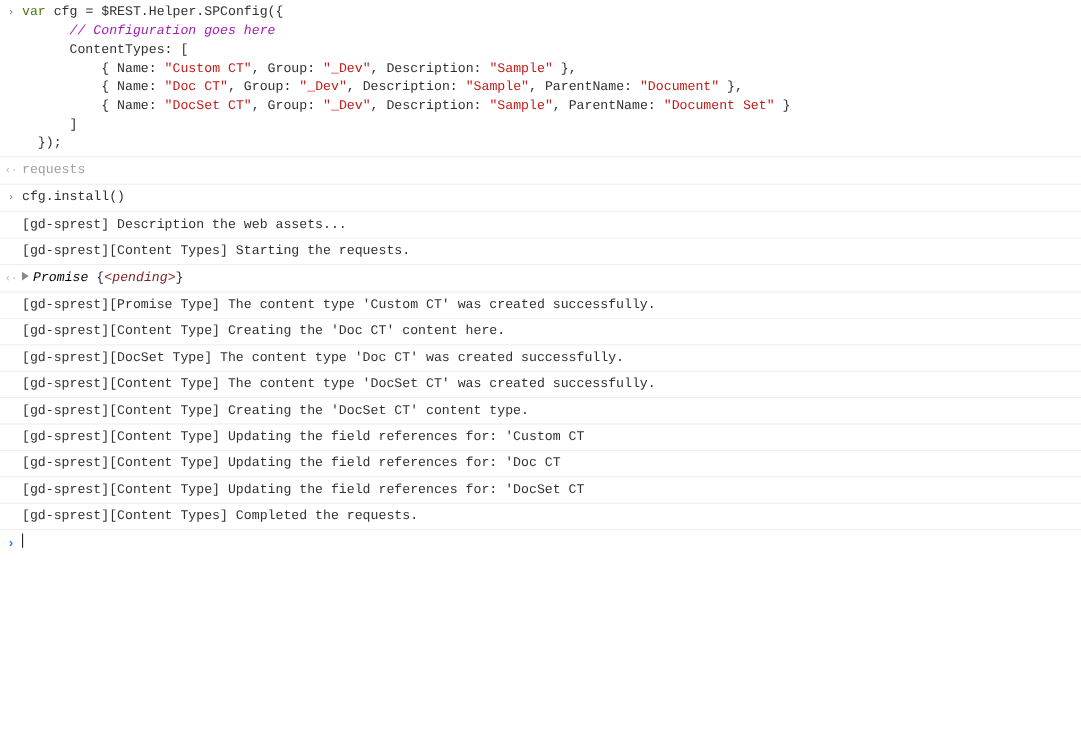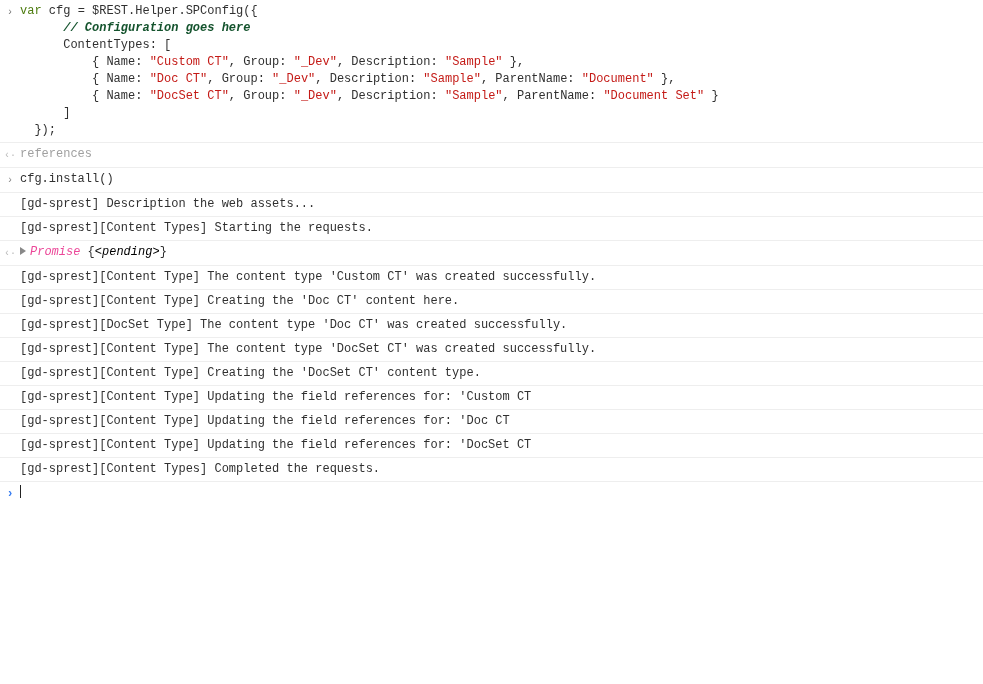--- a/index.html
+++ b/index.html
@@ -32,24 +32,24 @@
   }
   .gutter.input-prompt { color: #367cf1; font-weight: bold; font-size: 12px;}
   .gutter.output { color: #bbb; }
   .content {
     flex: 1;
     white-space: pre;
     padding-right: 8px;
   }
   .tok-kw   { color: #4d7c0f; }
   .tok-str  { color: #c41a16; }
-  .tok-cmt  { color: #14532d; font-style: italic; font-weight: bold; }
+  .tok-cmt  { color: #a21caf; font-style: italic; }
   .tok-undef{ color: #a0a0a0; }
-  .tok-obj  { color: #ec4899; font-style: italic; text-align: center; }
-  .tok-pending { color: #000000; font-style: italic;}
+  .tok-obj  { color: #000000; font-style: italic; text-align: center; }
+  .tok-pending { color: #7f1d1d; font-style: italic;}
   .tri {
     display: inline-block;
     width: 0; height: 0;
     border-top: 4px solid transparent;
     border-bottom: 4px solid transparent;
     border-left: 6px solid #888;
     margin-right: 4px;
     vertical-align: 0px;
   }
   .cursor {
@@ -69,41 +69,41 @@
 <span>      </span><span class="tok-cmt">// Configuration goes here</span>
 <span>      ContentTypes</span><span>: [</span>
 <span>          { </span><span>Name</span><span>: </span><span class="tok-str">"Custom CT"</span><span>, </span><span>Group</span><span>: </span><span class="tok-str">"_Dev"</span><span>, </span><span>Description</span><span>: </span><span class="tok-str">"Sample"</span><span> },</span>
 <span>          { </span><span>Name</span><span>: </span><span class="tok-str">"Doc CT"</span><span>, </span><span>Group</span><span>: </span><span class="tok-str">"_Dev"</span><span>, </span><span>Description</span><span>: </span><span class="tok-str">"Sample"</span><span>, </span><span>ParentName</span><span>: </span><span class="tok-str">"Document"</span><span> },</span>
 <span>          { </span><span>Name</span><span>: </span><span class="tok-str">"DocSet CT"</span><span>, </span><span>Group</span><span>: </span><span class="tok-str">"_Dev"</span><span>, </span><span>Description</span><span>: </span><span class="tok-str">"Sample"</span><span>, </span><span>ParentName</span><span>: </span><span class="tok-str">"Document Set"</span><span> }</span>
 <span>      ]</span>
 <span>  });</span></div>
     </div>
     <div class="row">
       <div class="gutter output">‹·</div>
-      <div class="content"><span class="tok-undef">references</span></div>
+      <div class="content"><span class="tok-undef">requests</span></div>
     </div>
     <div class="row">
       <div class="gutter ">›</div>
       <div class="content"><span>cfg</span><span>.</span><span>install</span><span>()</span></div>
     </div>
     <div class="row">
       <div class="gutter "></div>
       <div class="content">[gd-sprest] Description the web assets...</div>
     </div>
     <div class="row">
       <div class="gutter "></div>
       <div class="content">[gd-sprest][Content Types] Starting the requests.</div>
     </div>
     <div class="row">
       <div class="gutter output">‹·</div>
       <div class="content"><span class="tri"></span><span class="tok-obj">Promise </span><span>{</span><span class="tok-pending">&lt;pending&gt;</span><span>}</span></div>
     </div>
     <div class="row">
       <div class="gutter "></div>
-      <div class="content">[gd-sprest][Content Type] The content type 'Custom CT' was created successfully.</div>
+      <div class="content">[gd-sprest][Promise Type] The content type 'Custom CT' was created successfully.</div>
     </div>
     <div class="row">
       <div class="gutter "></div>
       <div class="content">[gd-sprest][Content Type] Creating the 'Doc CT' content here.</div>
     </div>
     <div class="row">
       <div class="gutter "></div>
       <div class="content">[gd-sprest][DocSet Type] The content type 'Doc CT' was created successfully.</div>
     </div>
     <div class="row">

